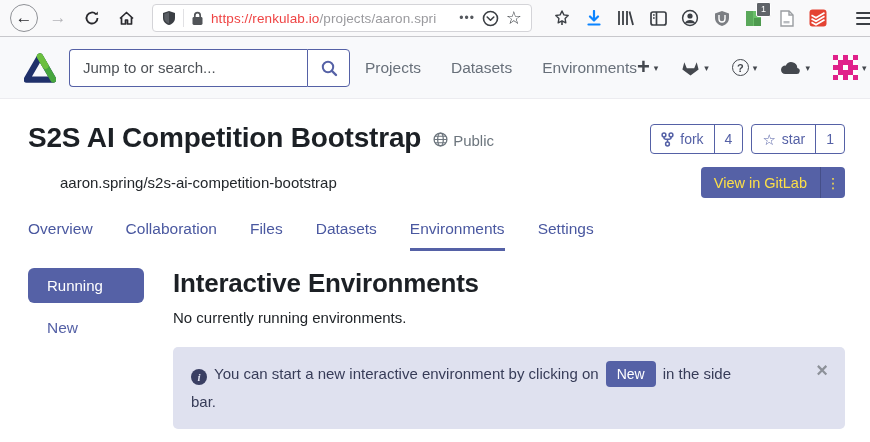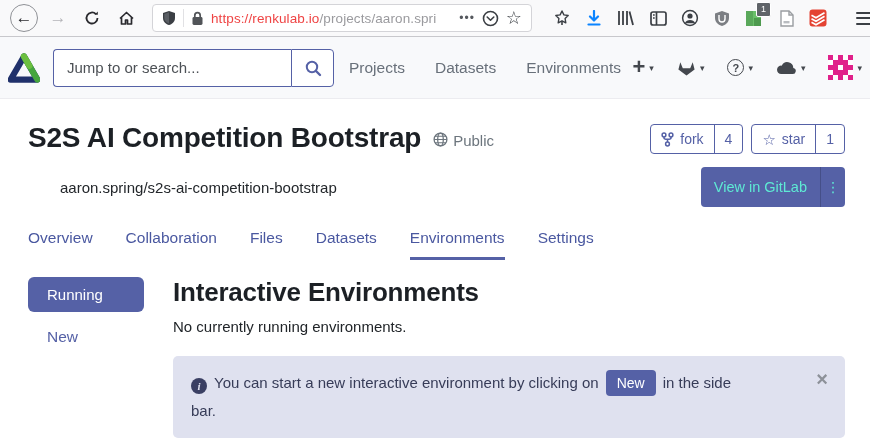--- a/index.html
+++ b/index.html
@@ -30,21 +30,21 @@
   .rt-icons{display:flex;align-items:center;gap:12px;margin-left:14px;}
   .rt-icons .ic{position:relative;width:20px;height:20px;display:flex;align-items:center;
     justify-content:center;flex:none;cursor:pointer;}
   .badge{position:absolute;top:-6px;right:-7px;background:#5f6368;color:#fff;font-size:9px;
     line-height:1;padding:2px 4px;border-radius:2px;border:1px solid #fff;}
   .star-glyph{font-size:18px;color:#3b3f44;line-height:1;}
   .hamburger{margin-left:16px;width:20px;display:flex;flex-direction:column;gap:3.5px;cursor:pointer;}
   .hamburger span{height:2px;background:#3b3f44;border-radius:1px;}
   
   .rk-navbar{height:62px;background:#f8f9fb;border-bottom:1px solid #ececf0;
-    display:flex;align-items:center;padding:0 8px;}
+    display:flex;align-items:center;padding:0 24px;}
   .logo{width:32px;height:32px;margin-right:13px;flex:none;cursor:pointer;}
   .search-group{display:flex;flex:none;}
   .search-input{width:238px;height:38px;border:1px solid var(--primary);border-right:none;
     border-radius:4px 0 0 4px;padding:0 13px;font-size:15px;background:#fff;outline:none;
     font-family:"Liberation Sans",sans-serif;}
   .search-input::placeholder{color:#4d5156;opacity:1;}
   .search-btn{width:43px;height:38px;border:1px solid var(--primary);background:#fff;
     border-radius:0 4px 4px 0;display:flex;align-items:center;justify-content:center;cursor:pointer;padding:0;}
   .nav-links{display:flex;gap:30px;margin-left:15px;font-size:15.5px;color:#68707a;}
   .nav-links .lnk{cursor:pointer;}
@@ -62,21 +62,21 @@
     color:#6c757d;font-size:15px;}
   .btn-outline{display:flex;border:1px solid var(--primary);border-radius:4px;height:30px;
     color:var(--primary);font-size:14px;background:#fff;overflow:hidden;cursor:pointer;flex:none;margin-top:2px;}
   .btn-outline .seg{display:flex;align-items:center;padding:0 10px;gap:6px;}
   .btn-outline .seg + .seg{border-left:1px solid var(--primary);}
   .fork-group{margin-left:auto;}
   .star-group{margin-left:8px;}
   .star-sm{font-size:15px;line-height:1;}
   .path-row{display:flex;align-items:center;margin-top:13px;}
   .proj-path{font-size:15px;color:#23272b;margin-left:32px;}
-  .gitlab-btn{margin-left:auto;display:flex;height:40px;background:var(--primary);color:#5eead4;
+  .gitlab-btn{margin-left:auto;display:flex;height:31px;background:var(--primary);color:#fde047;
     border-radius:4px;overflow:hidden;font-size:14.5px;cursor:pointer;}
   .gitlab-label{padding:0 13px;display:flex;align-items:center;}
   .gitlab-kebab{width:25px;border-left:1px solid rgba(0,0,0,.18);display:flex;align-items:center;
     justify-content:center;font-size:14px;letter-spacing:0;}
   .tabs{display:flex;gap:33px;margin-top:22px;font-size:15.5px;color:#4a58a0;}
   .tab{padding-bottom:13px;cursor:pointer;}
   .tab.active{box-shadow:inset 0 -3px 0 #5561a6;}
   .content{display:flex;margin-top:17px;}
   .side{width:145px;flex:none;}
   .running-btn{width:116px;background:var(--primary);color:#fff;border-radius:6px;

